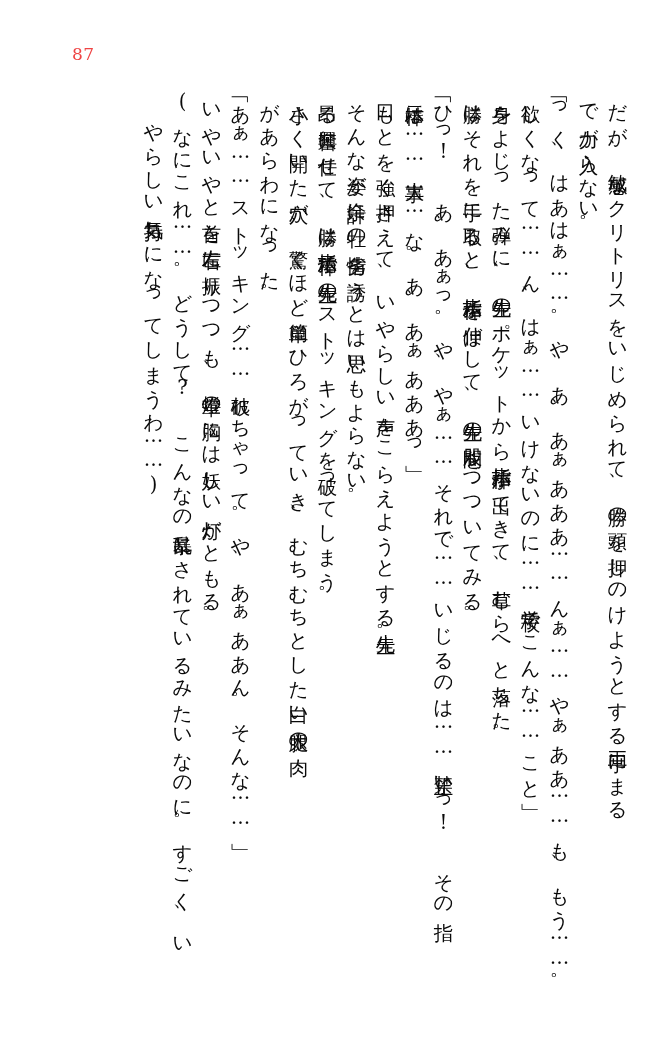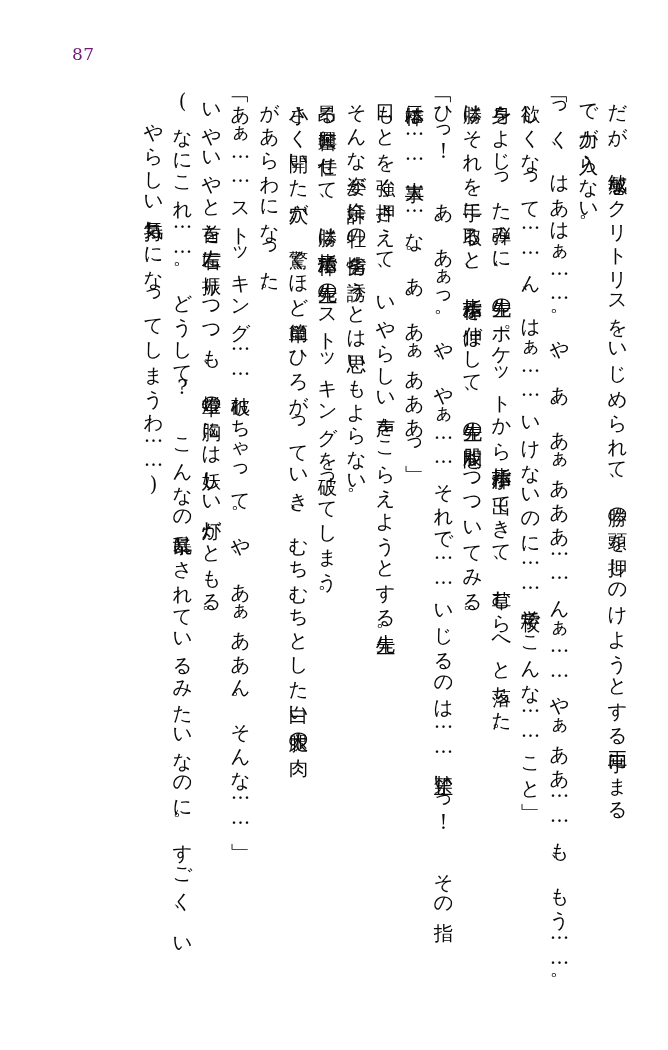--- a/index.html
+++ b/index.html
@@ -23,21 +23,21 @@
     height: 1050px;
     background: #ffffff;
   }
   .page-number {
     position: absolute;
     left: 72px;
     top: 44px;
     font-size: 17px;
     font-family: "DejaVu Serif", "Liberation Serif", serif;
     letter-spacing: 0.5px;
-    color: #701a75;
+    color: #ef4444;
   }
   .text-block {
     position: absolute;
     left: 36px;
     top: 90px;
     width: 596px;
     height: 920px;
     display: flex;
     flex-direction: row-reverse;
     justify-content: flex-start;

